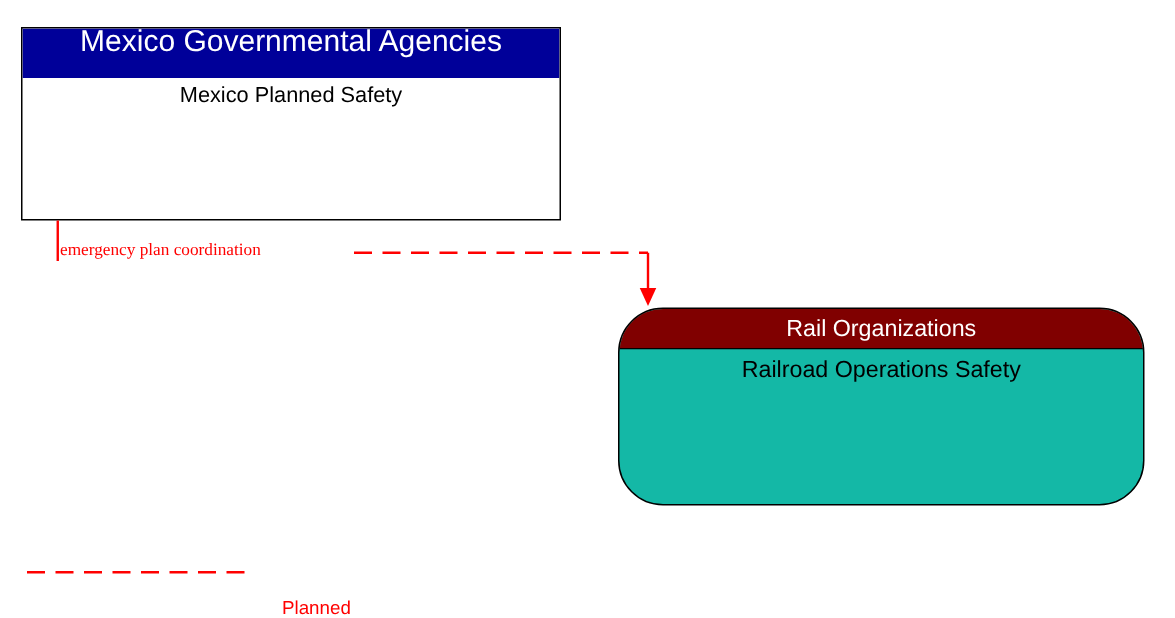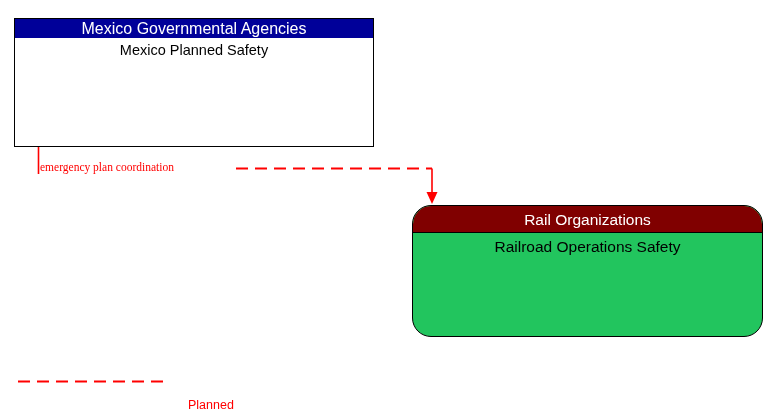--- a/index.html
+++ b/index.html
@@ -26,42 +26,42 @@
     box-sizing: border-box;
     border: 1px solid #000000;
     background: #ffffff;
     overflow: hidden;
   }
   .node-header {
     box-sizing: border-box;
     width: 100%;
     text-align: center;
     color: #ffffff;
-    font-size: 16px;
+    font-size: 20px;
     line-height: 19px;
-    height: 19px;
+    height: 33px;
     white-space: nowrap;
     overflow: hidden;
   }
   .node-title {
     box-sizing: border-box;
     width: 100%;
     text-align: center;
     color: #000000;
     font-size: 14.5px;
     line-height: 18px;
     padding-top: 3px;
     white-space: nowrap;
   }
 
   
   .node.rounded {
     border: 1px solid #000000;
-    border-radius: 19px;
-    background: #22c55e;
+    border-radius: 30px;
+    background: #14b8a6;
   }
   .node.rounded .node-header {
     height: 27px;
     line-height: 27px;
     font-size: 15.5px;
     border-top-left-radius: 18px;
     border-top-right-radius: 18px;
     border-bottom: 1px solid #000000;
   }
   .node.rounded .node-title {

